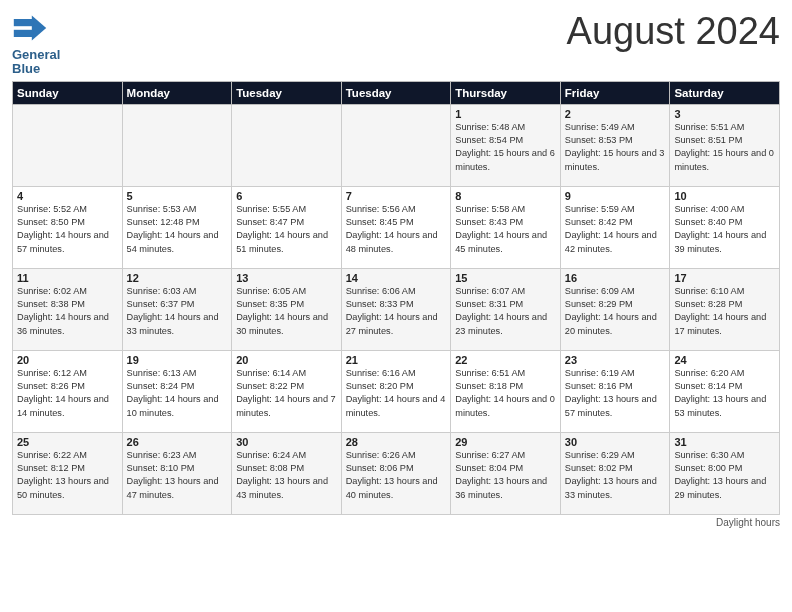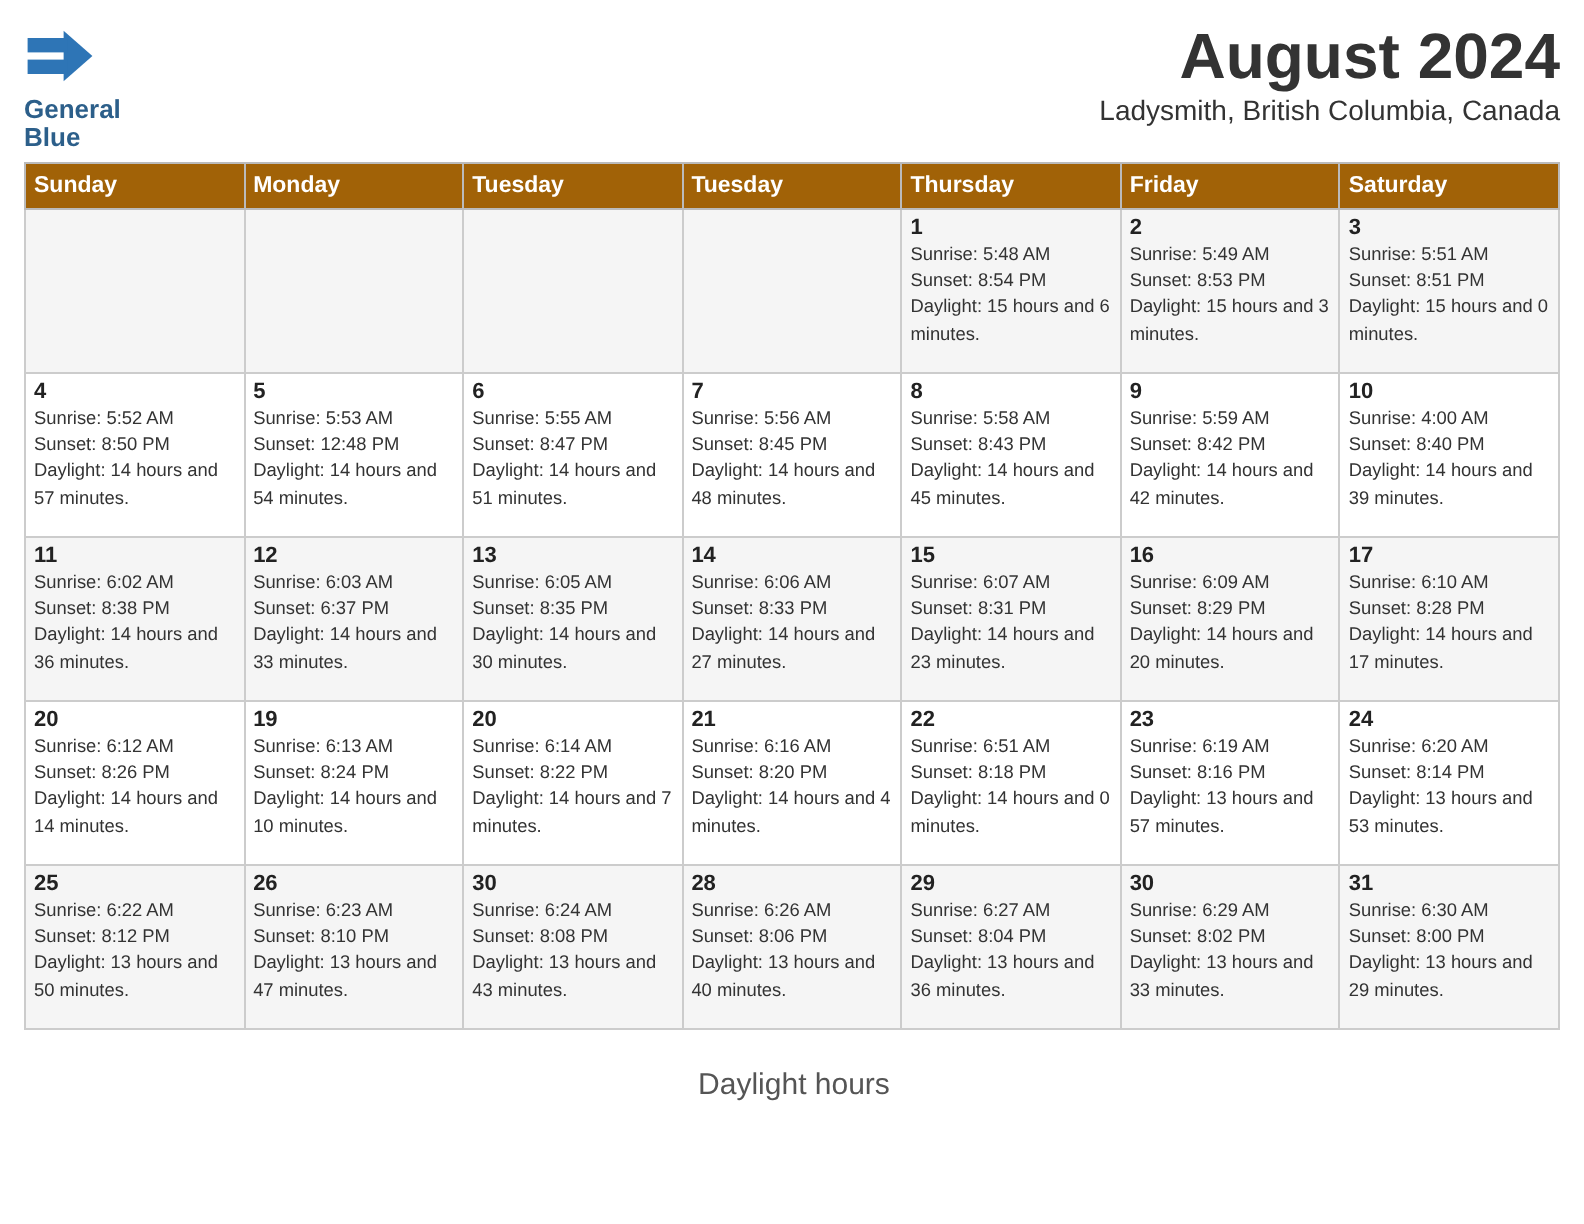--- a/index.html
+++ b/index.html
@@ -35,35 +35,35 @@
       line-height: 1.1;
     }
     .logo-icon {
       width: 36px;
       height: 36px;
     }
     .title-block {
       text-align: right;
     }
     .month-title {
-      font-size: 32px;
-      font-weight: bold;
+      font-size: 38px;
+      font-weight: normal;
       color: #333;
     }
     .location {
       font-size: 14px;
       color: #333;
     }
     .calendar {
       width: 100%;
       border-collapse: collapse;
       table-layout: fixed;
     }
     .calendar thead tr th {
-      background-color: #a16207;
+      background-color: #0f172a;
       color: #fff;
       font-size: 11.5px;
       padding: 5px 4px;
       text-align: left;
       border: 1px solid #bbb;
       font-weight: bold;
       margin-left: 25px;
     }
     .calendar tbody tr td {
       vertical-align: top;
@@ -88,24 +88,24 @@
       line-height: 1.45;
       color: #333;
     }
     .empty {
       background: #fff !important;
     }
     .calendar tbody tr:nth-child(odd) td.empty {
       background: #f5f5f5 !important;
     }
     .footer {
-      font-size: 15px;
+      font-size: 10px;
       color: #555;
-      margin-top: 19px;
-      text-align: center;
+      margin-top: 2px;
+      text-align: right;
       padding-left: 2px;
     }
   </style>
 </head>
 <body>
 
 <div class="container">
   <div class="header-row">
     <div class="logo">
       <svg class="logo-icon" viewBox="0 0 40 40">
@@ -115,21 +115,20 @@
         <rect x="2" y="10" width="22" height="8" fill="#2e75b6"></rect>
         <rect x="2" y="22" width="22" height="8" fill="#2e75b6"></rect>
       </svg>
       <div class="logo-text">
         <span>General</span>
         <span>Blue</span>
       </div>
     </div>
     <div class="title-block">
       <div class="month-title">August 2024</div>
-      <div class="location">Ladysmith, British Columbia, Canada</div>
     </div>
   </div>
 
   <table class="calendar">
     <thead>
       <tr>
       <th>Sunday</th>
           <th>Monday</th>
           <th>Tuesday</th>
           <th>Tuesday</th>

